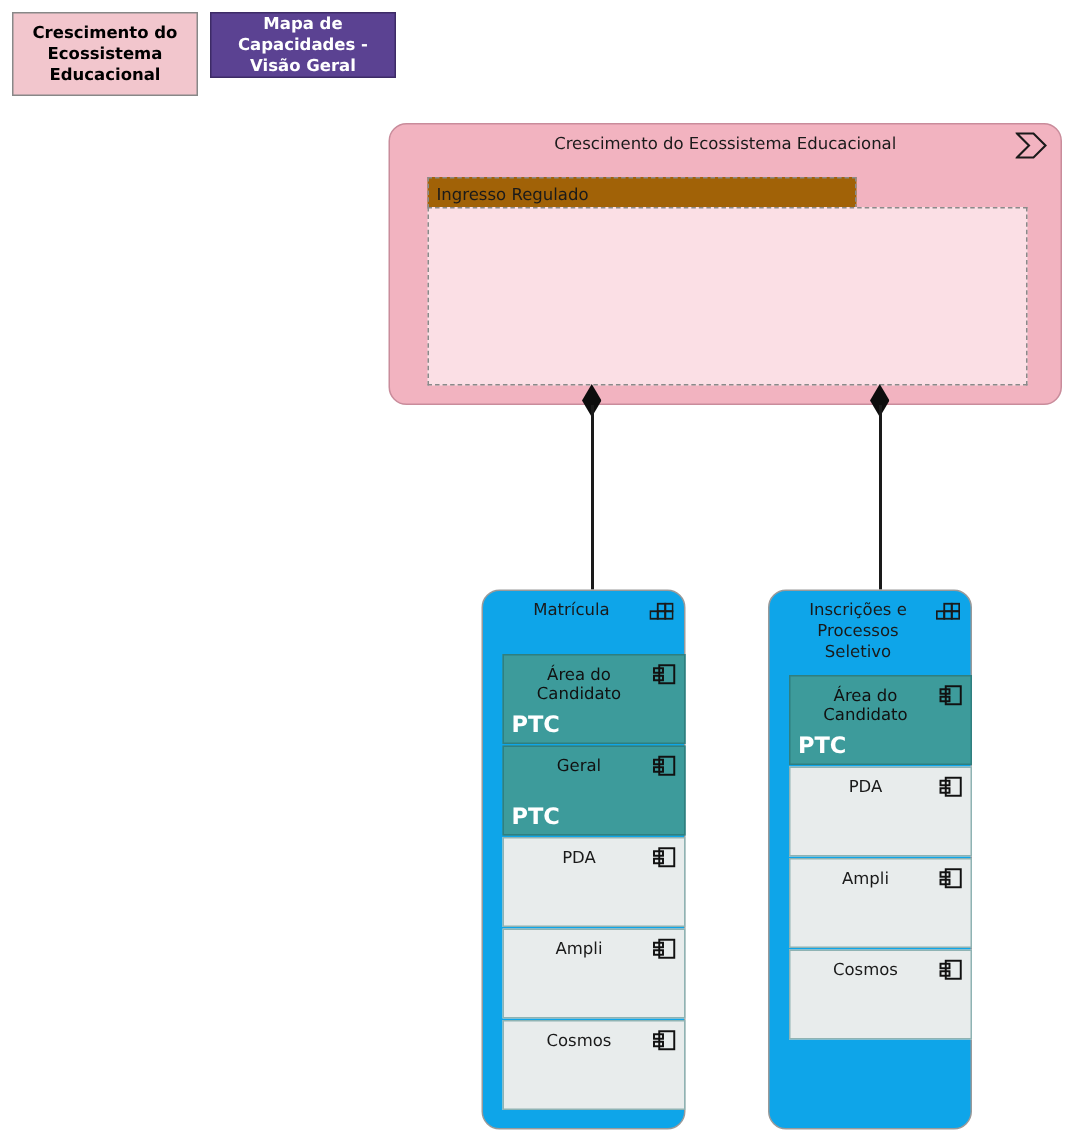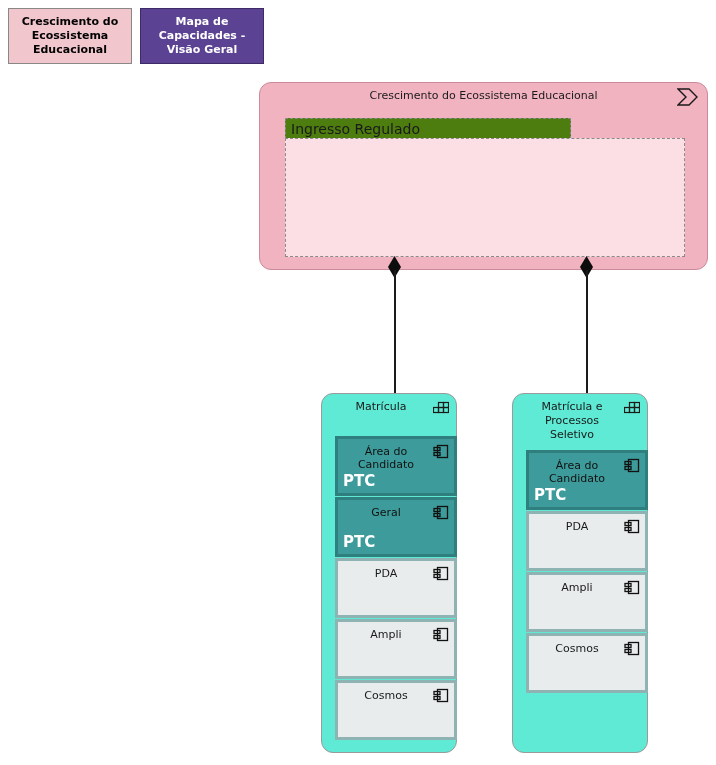--- a/index.html
+++ b/index.html
@@ -28,21 +28,21 @@
     font-weight: bold;
     line-height: 14px;
     padding: 2px 4px;
   }
   #tab-0 {
     left: 8px; top: 8px; width: 124px; height: 56px;
     background: #f2c6cd;
     color: #000000;
   }
   #tab-1 {
-    left: 140px; top: 8px; width: 124px; height: 56px;
+    left: 140px; top: 8px; width: 124px; height: 44px;
     background: #5b4292;
     color: #ffffff;
     border-color: #3d2b66;
   }
 
   
   #value-stream {
     position: absolute;
     left: 259px; top: 82px;
     width: 449px; height: 188px;
@@ -70,22 +70,22 @@
     left: 285px; top: 118px;
     width: 400px; height: 139px;
   }
   #group-label-tab {
     position: absolute;
     left: 0; top: 0;
     width: 286px; height: 21px;
     box-sizing: border-box;
     border: 1px dashed #8a8a8a;
     border-bottom: none;
-    background: #4d7c0f;
-    font-size: 14px;
+    background: #a16207;
+    font-size: 11px;
     color: #1a1a1a;
     display: flex;
     align-items: center;
     padding-left: 5px;
   }
   #group-body {
     position: absolute;
     left: 0; top: 20px;
     width: 400px; height: 119px;
     box-sizing: border-box;
@@ -104,21 +104,21 @@
     width: 13px;
     height: 22px;
     background: #0d0d0d;
     clip-path: polygon(50% 0%, 100% 50%, 50% 100%, 0% 50%);
   }
 
   
   .capability {
     position: absolute;
     box-sizing: border-box;
-    background: #5eead4;
+    background: #0ea5e9;
     border: 1px solid #9a9a9a;
     border-radius: 12px;
     top: 393px;
     height: 360px;
     width: 136px;
   }
   #capability-0 { left: 321px; }
   #capability-1 { left: 512px; }
 
   .capability-title {
@@ -138,21 +138,21 @@
   .app-list {
     position: absolute;
     left: 13px; top: 42px;
     width: 122px;
   }
   .app-item {
     position: relative;
     box-sizing: border-box;
     height: 60px;
     margin-bottom: 0px;
-    border: 3px solid #6d28d9;
+    border: 1px solid #6d28d9;
     font-size: 11px;
     line-height: 13px;
   }
   .app-item.teal {
     background: #3d9b9b;
     border-color: #2f7f7f;
     color: #111111;
   }
   .app-item.grey {
     background: #e8ecec;
@@ -264,21 +264,21 @@
         <rect x="4.5" y="1.5" width="10" height="12" fill="none" stroke="#111" stroke-width="1.3"></rect>
         <rect x="1" y="3.5" width="6" height="3" fill="none" stroke="#111" stroke-width="1.3"></rect>
         <rect x="1" y="8.5" width="6" height="3" fill="none" stroke="#111" stroke-width="1.3"></rect>
       </svg>
       <span class="app-tag"></span>
     </div>
   </div>
 </div>
 
 <div id="capability-1" class="capability">
-  <div class="capability-title">Matrícula e Processos Seletivo</div>
+  <div class="capability-title">Inscrições e Processos Seletivo</div>
   <svg class="capability-icon" viewBox="0 0 16 14">
     <rect x="0.5" y="7.5" width="5" height="5" fill="none" stroke="#1a1a1a" stroke-width="1.2"></rect>
     <rect x="5.5" y="7.5" width="5" height="5" fill="none" stroke="#1a1a1a" stroke-width="1.2"></rect>
     <rect x="5.5" y="2.5" width="5" height="5" fill="none" stroke="#1a1a1a" stroke-width="1.2"></rect>
     <rect x="10.5" y="2.5" width="5" height="5" fill="none" stroke="#1a1a1a" stroke-width="1.2"></rect>
     <rect x="10.5" y="7.5" width="5" height="5" fill="none" stroke="#1a1a1a" stroke-width="1.2"></rect>
   </svg>
 
   <div class="app-list" style="top:56px;">
     <div class="app-item teal">

